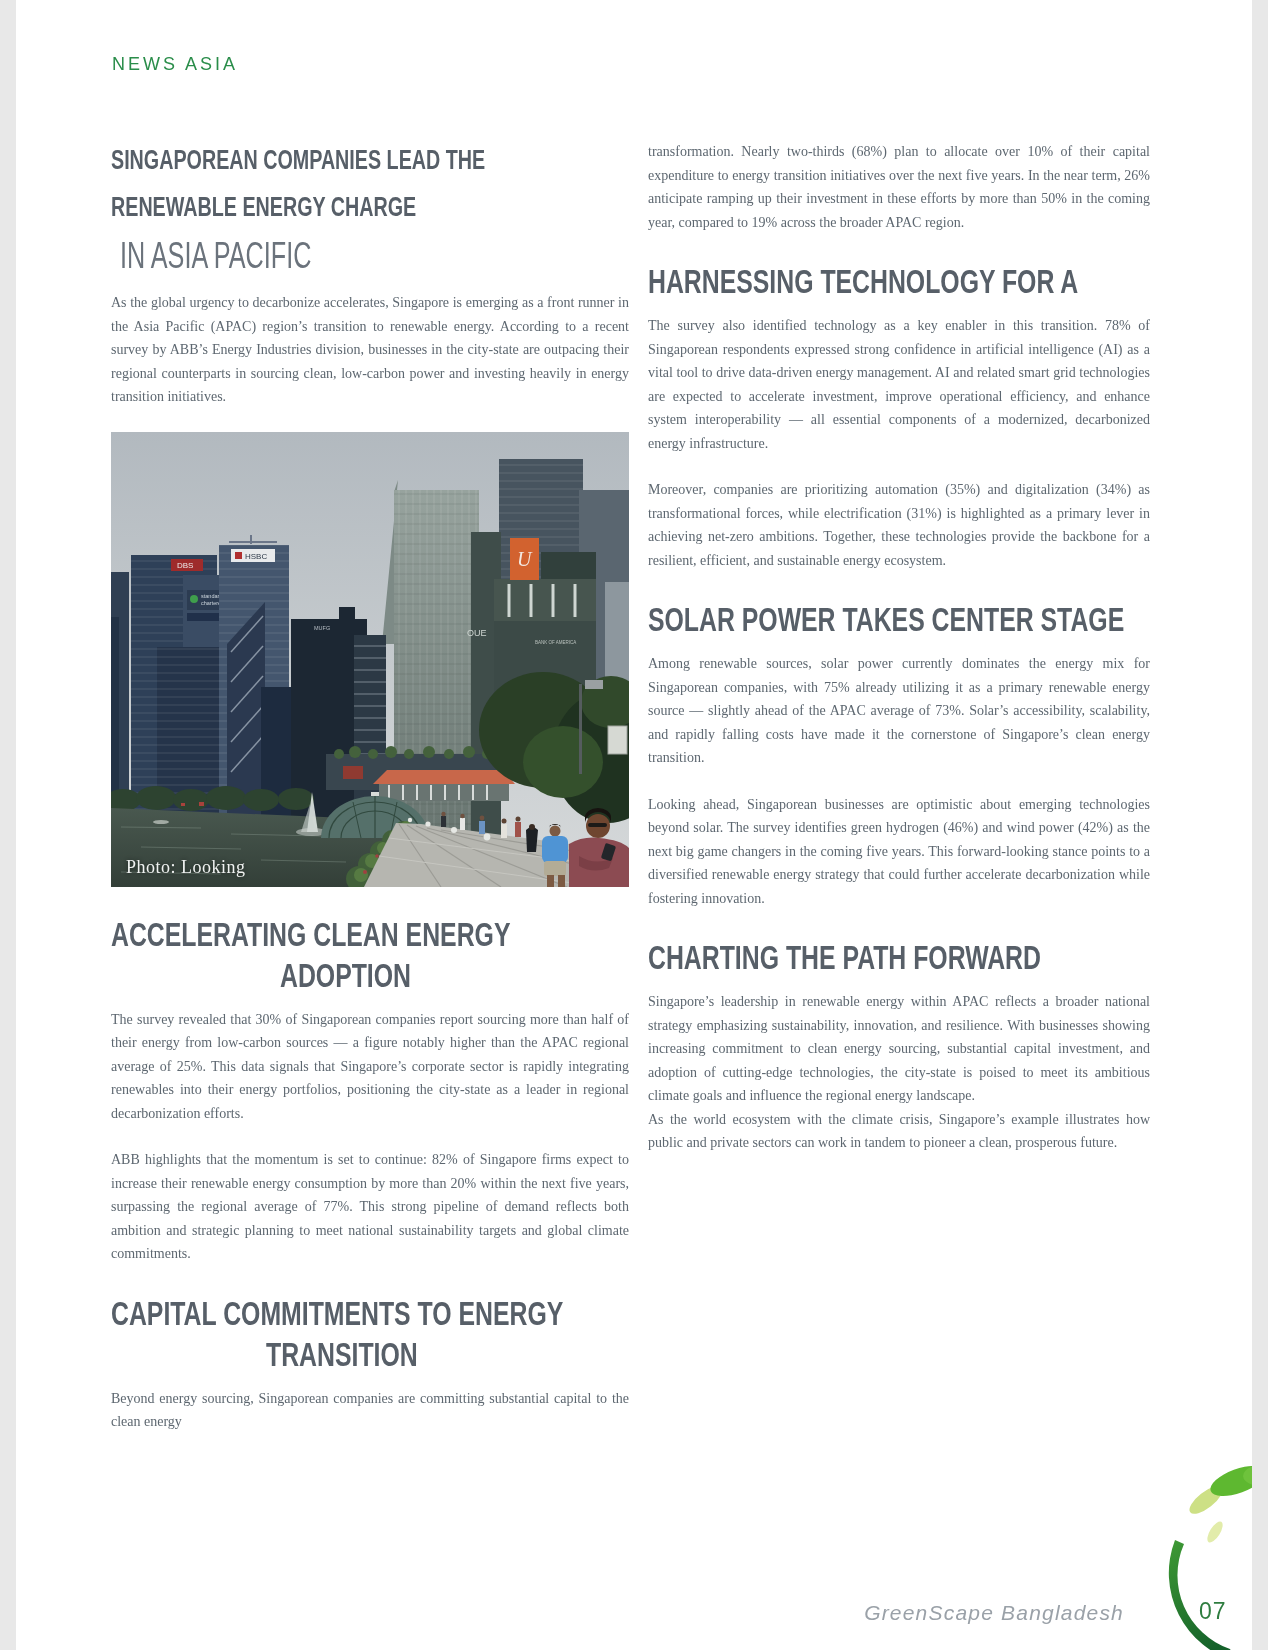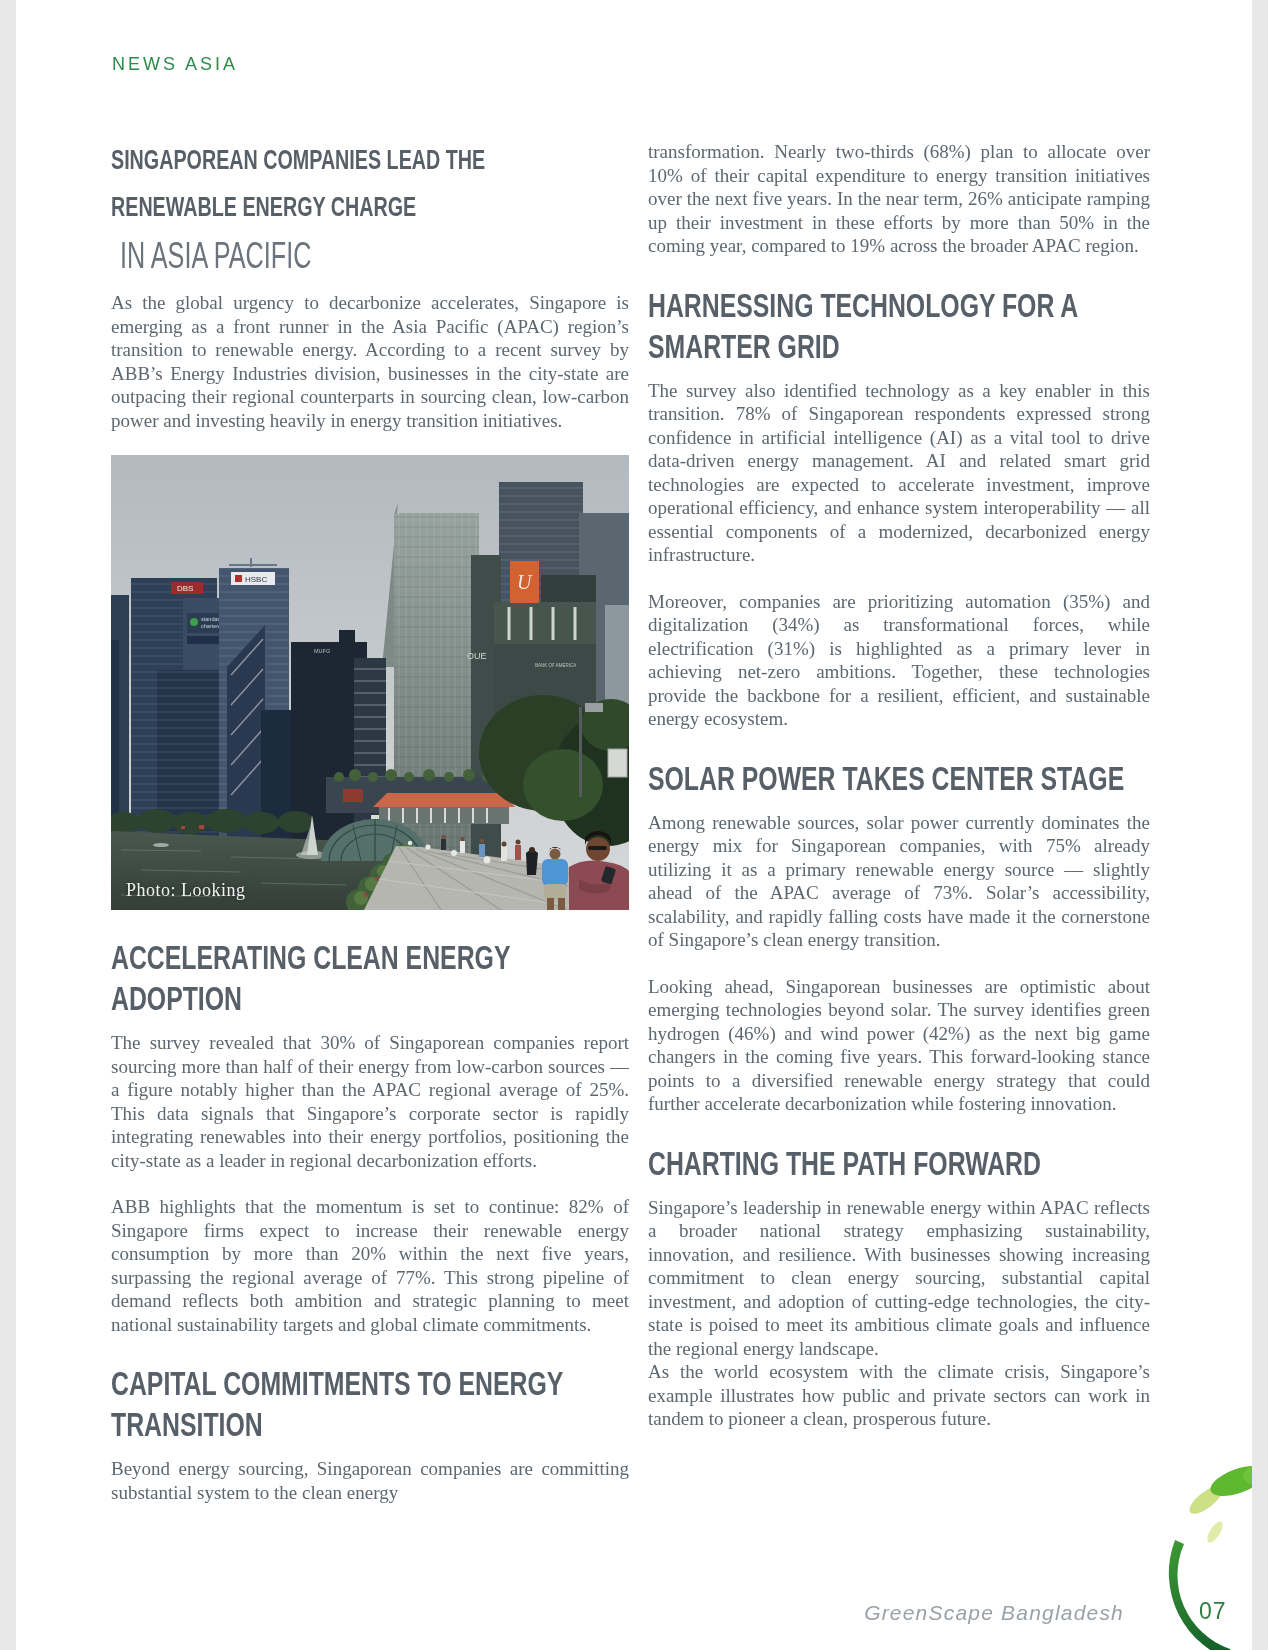--- a/index.html
+++ b/index.html
@@ -14,25 +14,25 @@
   .col{position:absolute;top:137px;}
   .col-left{left:95px;width:518px;}
   .col-right{left:632px;width:502px;top:140px;}
 
   .cond{display:inline-block;transform:scaleX(0.73);transform-origin:0 62%;white-space:nowrap;}
   .headline{margin:0 0 4px 0;}
   .headline .line{font-size:27px;line-height:47px;font-weight:700;color:#575f68;letter-spacing:0;}
   .subtitle{font-size:36px;line-height:42px;font-weight:400;color:#6b737c;margin:0 0 14px 9px;}
   .subtitle .cond{transform:scaleX(0.70);}
 
-  .h2{margin:27px 0 12px 0;}
+  .h2{margin:27px 0 12px 0;text-align:center;}
   .h2 .line{font-size:34px;line-height:41px;font-weight:700;color:#575f68;}
 
   p.body{
-    font-family:"Liberation Serif",serif;font-size:19px;line-height:23.5px;
+    font-family:"Liberation Serif",serif;font-size:14px;line-height:23.5px;
     text-align:justify;color:#5d6770;margin:0 0 23px 0;
   }
   p.body.tight{margin-bottom:0;}
 
   .photo{position:relative;width:518px;height:455px;margin:13px 0 22px 0;background:#9aa1a6;}
   .photo svg{display:block;width:100%;height:100%;}
   .caption{
     position:absolute;left:15px;bottom:9px;color:#f0f2f1;
     font-family:"Liberation Serif",serif;font-size:18px;letter-spacing:0.5px;
     text-shadow:0 0 4px rgba(0,0,0,0.45);
@@ -311,29 +311,28 @@
       <div class="line"><span class="cond">ACCELERATING CLEAN ENERGY</span></div>
       <div class="line"><span class="cond">ADOPTION</span></div>
     </div>
     <p class="body">The survey revealed that 30% of Singaporean companies report sourcing more than half of their energy from low-carbon sources — a figure notably higher than the APAC regional average of 25%. This data signals that Singapore’s corporate sector is rapidly integrating renewables into their energy portfolios, positioning the city-state as a leader in regional decarbonization efforts.</p>
     <p class="body">ABB highlights that the momentum is set to continue: 82% of Singapore firms expect to increase their renewable energy consumption by more than 20% within the next five years, surpassing the regional average of 77%. This strong pipeline of demand reflects both ambition and strategic planning to meet national sustainability targets and global climate commitments.</p>
 
     <div class="h2">
       <div class="line"><span class="cond">CAPITAL COMMITMENTS TO ENERGY</span></div>
       <div class="line"><span class="cond">TRANSITION</span></div>
     </div>
-    <p class="body">Beyond energy sourcing, Singaporean companies are committing substantial system to the clean energy</p>
+    <p class="body">Beyond energy sourcing, Singaporean companies are committing substantial capital to the clean energy</p>
   </div>
 
   <div class="col col-right">
     <p class="body">transformation. Nearly two-thirds (68%) plan to allocate over 10% of their capital expenditure to energy transition initiatives over the next five years. In the near term, 26% anticipate ramping up their investment in these efforts by more than 50% in the coming year, compared to 19% across the broader APAC region.</p>
 
     <div class="h2">
       <div class="line"><span class="cond">HARNESSING TECHNOLOGY FOR A</span></div>
-      <div class="line"><span class="cond">SMARTER GRID</span></div>
     </div>
     <p class="body">The survey also identified technology as a key enabler in this transition. 78% of Singaporean respondents expressed strong confidence in artificial intelligence (AI) as a vital tool to drive data-driven energy management. AI and related smart grid technologies are expected to accelerate investment, improve operational efficiency, and enhance system interoperability — all essential components of a modernized, decarbonized energy infrastructure.</p>
     <p class="body">Moreover, companies are prioritizing automation (35%) and digitalization (34%) as transformational forces, while electrification (31%) is highlighted as a primary lever in achieving net-zero ambitions. Together, these technologies provide the backbone for a resilient, efficient, and sustainable energy ecosystem.</p>
 
     <div class="h2">
       <div class="line"><span class="cond">SOLAR POWER TAKES CENTER STAGE</span></div>
     </div>
     <p class="body">Among renewable sources, solar power currently dominates the energy mix for Singaporean companies, with 75% already utilizing it as a primary renewable energy source — slightly ahead of the APAC average of 73%. Solar’s accessibility, scalability, and rapidly falling costs have made it the cornerstone of Singapore’s clean energy transition.</p>
     <p class="body">Looking ahead, Singaporean businesses are optimistic about emerging technologies beyond solar. The survey identifies green hydrogen (46%) and wind power (42%) as the next big game changers in the coming five years. This forward-looking stance points to a diversified renewable energy strategy that could further accelerate decarbonization while fostering innovation.</p>
 

